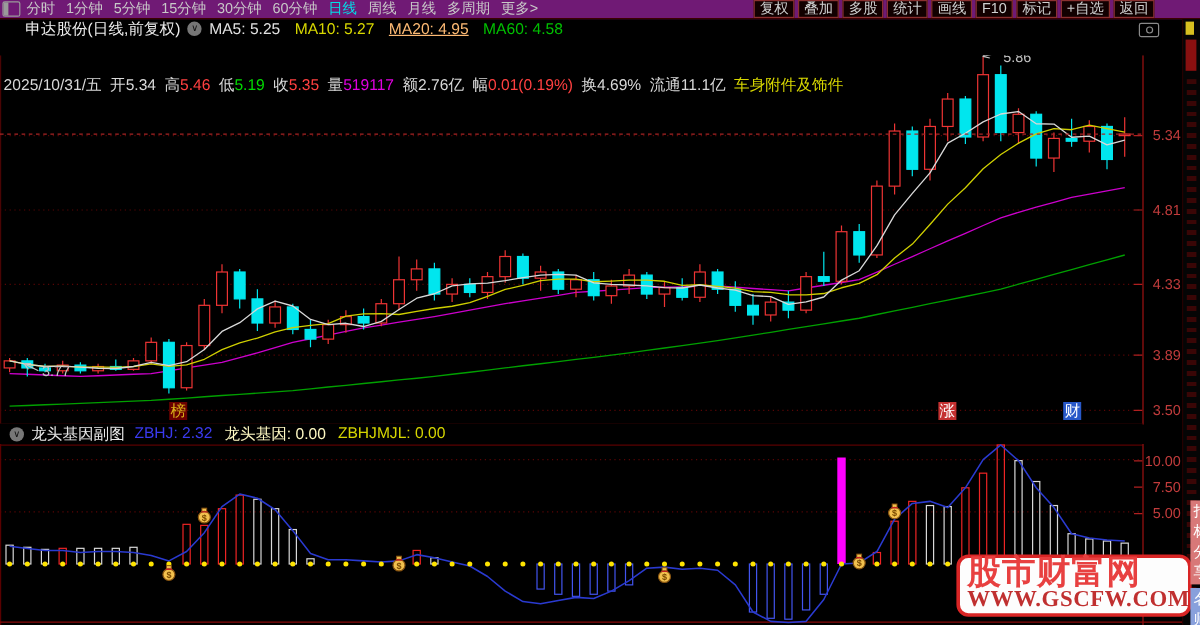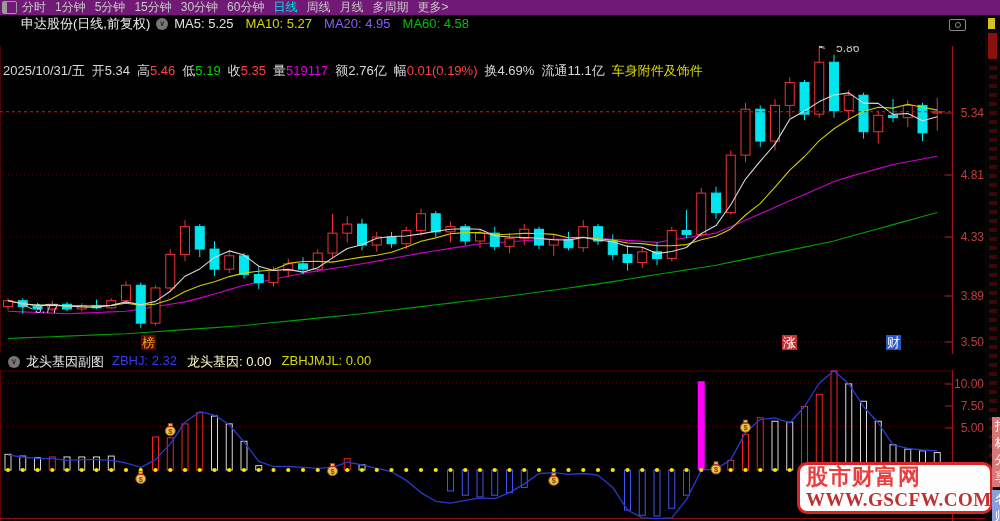--- a/index.html
+++ b/index.html
@@ -46,21 +46,21 @@
   #right-strip{position:absolute;left:985px;top:16px;width:15px;height:505px;background:#050505;
         border-left:1px solid #240000;}
   #right-strip .rs-y{position:absolute;left:2px;top:2px;width:7px;height:11px;background:#d8c020;}
   #right-strip .rs-r{position:absolute;left:2px;top:17px;width:9px;height:26px;background:#8a1010;}
   #right-strip .rs-col{position:absolute;left:3px;top:50px;width:8px;height:440px;
         background:repeating-linear-gradient(180deg,#3a0606 0px,#3a0606 4px,transparent 4px,transparent 9px);}
   
   #watermark{position:absolute;left:797px;top:462px;width:196px;height:52px;background:#fdfdfd;
         border:3px solid #d92525;border-radius:10px;display:flex;align-items:center;
         justify-content:space-between;padding:2px 6px;box-sizing:border-box;z-index:5;}
-  .wm-site{color:#e84040;font-size:22px;font-weight:bold;letter-spacing:1px;line-height:24px;}
+  .wm-site{color:#e84040;font-size:28px;font-weight:bold;letter-spacing:1px;line-height:24px;}
   .wm-url{color:#c03030;font-family:"Liberation Serif",serif;font-weight:bold;font-size:19px;letter-spacing:.5px;}
   .wm-tags{display:flex;flex-direction:column;gap:3px;}
   .wm-tag1{background:#d87878;color:#fff;font-size:12.5px;padding:1px 3px;}
   .wm-tag2{background:#88a0dc;color:#fff;font-size:12.5px;padding:1px 3px;}
 </style>
 </head>
 <body>
 
 <div id="app">
 
@@ -74,29 +74,40 @@
         <span class="period">5分钟</span>
         <span class="period">15分钟</span>
         <span class="period">30分钟</span>
         <span class="period">60分钟</span>
         <span class="period active">日线</span>
         <span class="period">周线</span>
         <span class="period">月线</span>
         <span class="period">多周期</span>
         <span class="period">更多&gt;</span>
       </div>
+    <div id="topbar-right">
+        <span class="tbtn">复权</span>
+        <span class="tbtn">叠加</span>
+        <span class="tbtn">多股</span>
+        <span class="tbtn">统计</span>
+        <span class="tbtn">画线</span>
+        <span class="tbtn">F10</span>
+        <span class="tbtn">标记</span>
+        <span class="tbtn">+自选</span>
+        <span class="tbtn">返回</span>
+      </div>
   </div>
 
   <div id="row2">
     <span id="title">申达股份(日线,前复权)</span>
     <span class="chev">∨</span>
     <div id="ma-list">
         <span class="ma-item" style="color: rgb(224, 224, 224);">MA5: 5.25</span>
         <span class="ma-item" style="color: rgb(216, 216, 0);">MA10: 5.27</span>
-        <span class="ma-item" style="color: #8b5cf6;">MA20: 4.95</span>
+        <span class="ma-item" style="color: #fdba74; text-decoration: underline;">MA20: 4.95</span>
         <span class="ma-item" style="color: rgb(0, 192, 0);">MA60: 4.58</span>
       </div>
     <span id="camera-icon">
         <span class="lens"></span>
       </span>
   </div>
 
   <div id="row3">
     <span>2025/10/31/五</span>
     <div id="stats">

